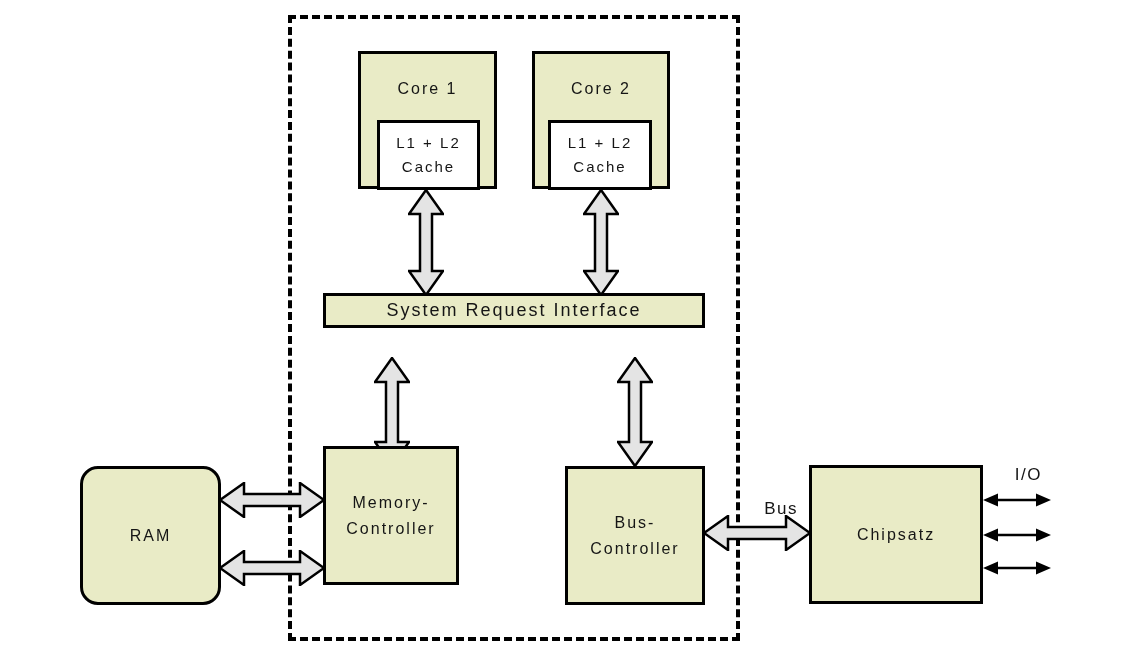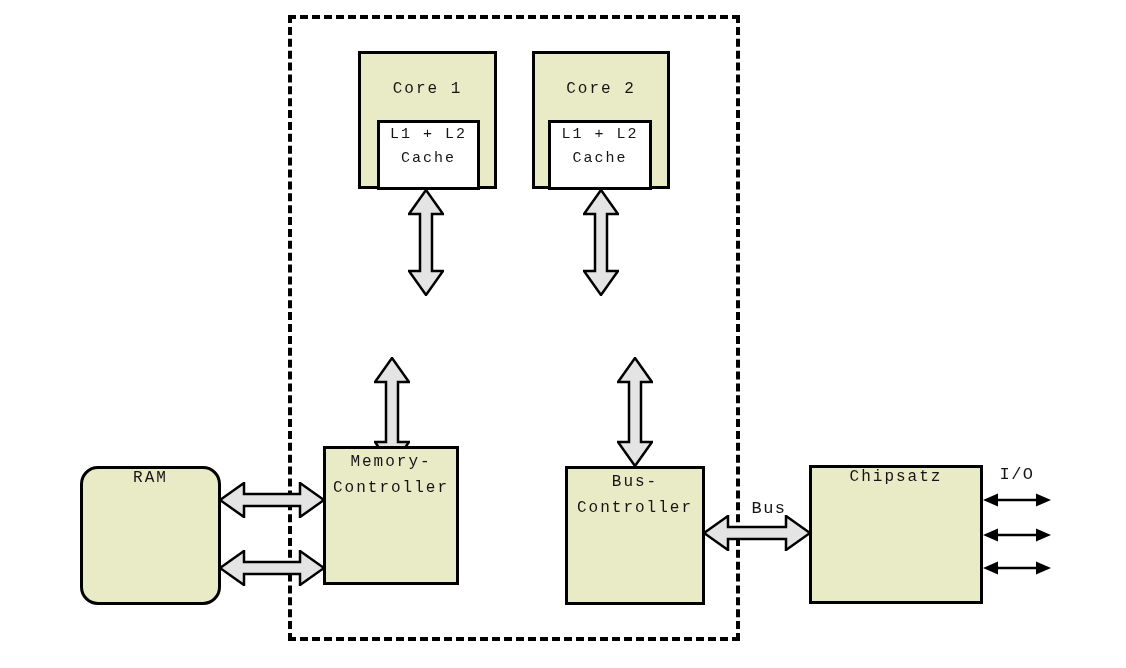--- a/index.html
+++ b/index.html
@@ -5,51 +5,51 @@
   :root{
     --background:#ffffff;
     --box-fill:#e9ebc6;
     --arrow-fill:#e4e4e4;
     --border:#000000;
     --text:#151515;
   }
   html,body{margin:0;padding:0;background:var(--background);}
   .stage{
     position:relative;width:1126px;height:668px;background:var(--background);
-    font-family:Liberation Mono, monospace;
+    font-family:Liberation Sans, sans-serif;
     color:var(--text);overflow:hidden;
   }
   .abs{position:absolute;box-sizing:border-box;}
   .die-boundary{
     left:288px;top:15px;width:452px;height:626px;
     border:4px dashed var(--border);
   }
   .node{
     background:var(--box-fill);
     border:3px solid var(--border);
-    display:flex;align-items:flex-start;justify-content:center;
+    display:flex;align-items:center;justify-content:center;
     text-align:center;letter-spacing:2px;font-size:16px;
   }
   .node.white{background:#ffffff;}
   .two-line{line-height:26px;}
   .core1{left:358px;top:51px;width:139px;height:138px;align-items:flex-start;}
   .core1 .corelabel, .core2 .corelabel{margin-top:26px;}
   .core2{left:532px;top:51px;width:138px;height:138px;align-items:flex-start;}
   .cache1{left:377px;top:120px;width:103px;height:70px;z-index:2;line-height:24px;font-size:15px;}
   .cache2{left:548px;top:120px;width:104px;height:70px;z-index:2;line-height:24px;font-size:15px;}
   .sri{left:323px;top:293px;width:382px;height:35px;font-size:18px;letter-spacing:2px;z-index:3;}
   .crossbar{left:323px;top:325px;width:382px;height:34px;font-size:18px;letter-spacing:2px;z-index:2;}
   .ram{left:80px;top:466px;width:141px;height:139px;border-radius:18px;}
   .mc{left:323px;top:446px;width:136px;height:139px;}
   .bc{left:565px;top:466px;width:140px;height:139px;}
   .chipsatz{left:809px;top:465px;width:174px;height:139px;}
   .block-arrow polygon{fill:var(--arrow-fill);stroke:var(--border);stroke-width:2.5;stroke-linejoin:miter;}
   .thin-arrow line{stroke:var(--border);stroke-width:2.5;}
   .thin-arrow polygon{fill:var(--border);stroke:none;}
-  .float-label{font-size:17px;letter-spacing:1.5px;text-align:center;}
+  .float-label{font-size:17px;letter-spacing:1.5px;text-align:right;}
   .bus-label{left:740px;top:499px;width:58px;}
   .io-label{left:992px;top:465px;width:50px;}
 </style>
 </head>
 <body>
 
 <div class="stage">
 
   <div class="abs die-boundary"></div>
 
@@ -73,20 +73,23 @@
     </span>
   </div>
 
   <svg class="abs block-arrow" style="left:408px;top:189px;" width="36" height="107" viewBox="0 0 36 107">
     <polygon points="18,1 35,25 24,25 24,82 35,82 18,106 1,82 12,82 12,25 1,25"></polygon>
   </svg>
   <svg class="abs block-arrow" style="left:583px;top:189px;" width="36" height="107" viewBox="0 0 36 107">
     <polygon points="18,1 35,25 24,25 24,82 35,82 18,106 1,82 12,82 12,25 1,25"></polygon>
   </svg>
 
+  <div class="abs node sri">
+    <span>System Request Interface</span>
+  </div>
 
   <svg class="abs block-arrow" style="left:374px;top:357px;" width="36" height="110" viewBox="0 0 36 110">
     <polygon points="18,1 35,25 24,25 24,85 35,85 18,109 1,85 12,85 12,25 1,25"></polygon>
   </svg>
   <svg class="abs block-arrow" style="left:617px;top:357px;" width="36" height="110" viewBox="0 0 36 110">
     <polygon points="18,1 35,25 24,25 24,85 35,85 18,109 1,85 12,85 12,25 1,25"></polygon>
   </svg>
 
   <div class="abs node ram">
     <span>RAM</span>

